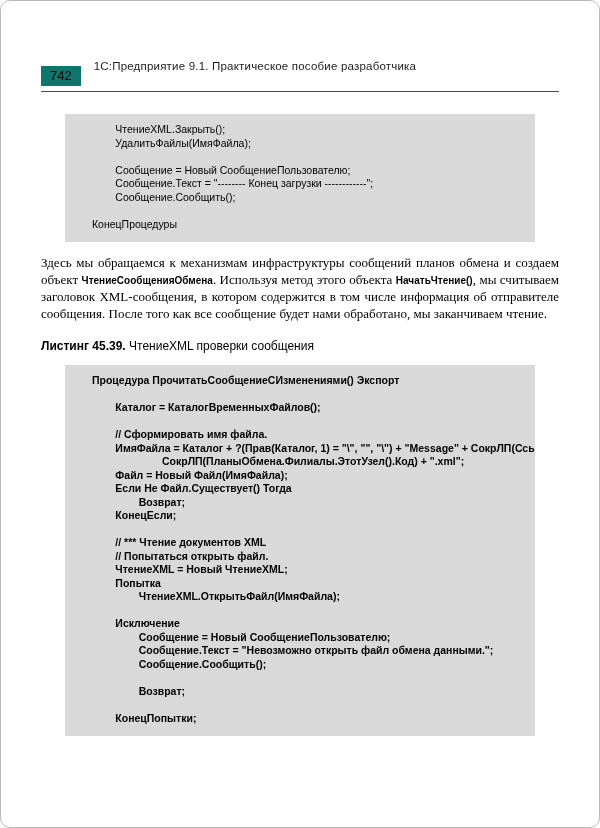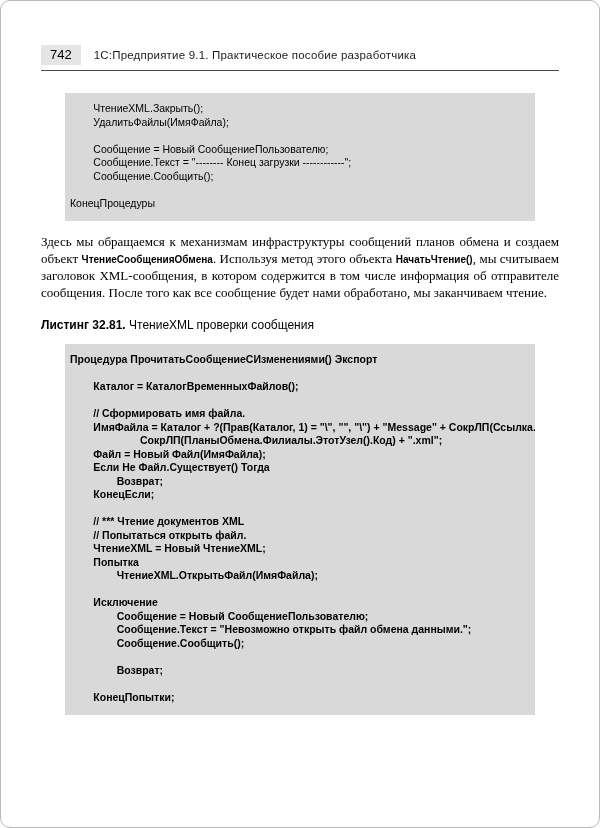--- a/index.html
+++ b/index.html
@@ -18,45 +18,46 @@
   }
 
   .page-header {
     display: flex;
     align-items: center;
     gap: 13px;
     margin-top: 44px;
     font-family: "Liberation Sans", sans-serif;
   }
   .page-num {
-    background: #e5e5e5;
+    background: #0f766e;
     color: #000;
     font-size: 13px;
     line-height: 18px;
     padding: 1px 9px;
     flex: 0 0 auto;
+    margin-top: 21px;
   }
   .header-title {
     font-size: 11.5px;
     color: #1c1c1c;
     letter-spacing: 0.2px;
     white-space: nowrap;
   }
   .header-rule {
     border-top: 1px solid #4a4a4a;
     margin-top: 5px;
   }
 
   .code-block {
     background: #d9d9d9;
     font-family: "Liberation Sans", sans-serif;
     font-size: 10.5px;
     line-height: 13.5px;
     color: #000;
-    padding: 9px 12px 11px 5px;
+    padding: 9px 12px 11px 27px;
     margin: 22px 24px 0 24px;
     white-space: pre;
     overflow: hidden;
   }
   .code-block.listing { margin-top: 12px; font-weight: bold; }
 
   .body-text {
     font-size: 13px;
     line-height: 16.6px;
     text-align: justify;
@@ -92,21 +93,21 @@
 
         Сообщение = Новый СообщениеПользователю;
         Сообщение.Текст = "-------- Конец загрузки ------------";
         Сообщение.Сообщить();
 
 КонецПроцедуры</pre>
 
   <p class="body-text"><span>Здесь мы обращаемся к механизмам инфраструктуры сообщений планов обмена и создаем объект </span><span class="inline-code">ЧтениеСообщенияОбмена</span><span>. Используя метод этого объекта </span><span class="inline-code">НачатьЧтение()</span><span>, мы считываем заголовок XML-сообщения, в котором содержится в том числе информация об отправителе сообщения. После того как все сообщение будет нами обработано, мы заканчиваем чтение.</span></p>
 
 
-  <p class="listing-caption"><span class="caption-label">Листинг 32.81.</span> <span>ЧтениеXML проверки сообщения</span></p>
+  <p class="listing-caption"><span class="caption-label">Листинг 45.39.</span> <span>ЧтениеXML проверки сообщения</span></p>
 
   <pre class="code-block listing">Процедура ПрочитатьСообщениеСИзменениями() Экспорт
 
         Каталог = КаталогВременныхФайлов();
 
         // Сформировать имя файла.
         ИмяФайла = Каталог + ?(Прав(Каталог, 1) = "\", "", "\") + "Message" + СокрЛП(Ссылка.Код) + "_" +
                         СокрЛП(ПланыОбмена.Филиалы.ЭтотУзел().Код) + ".xml";
         Файл = Новый Файл(ИмяФайла);
         Если Не Файл.Существует() Тогда

